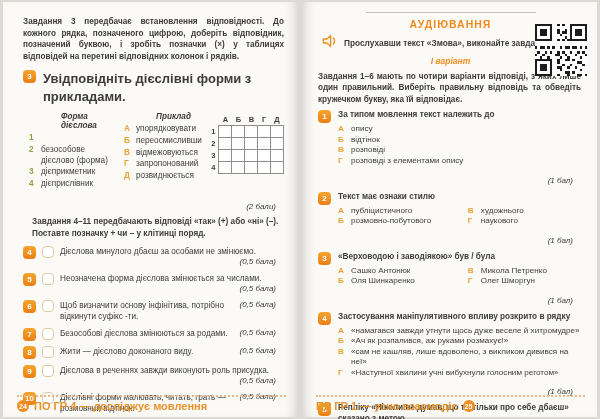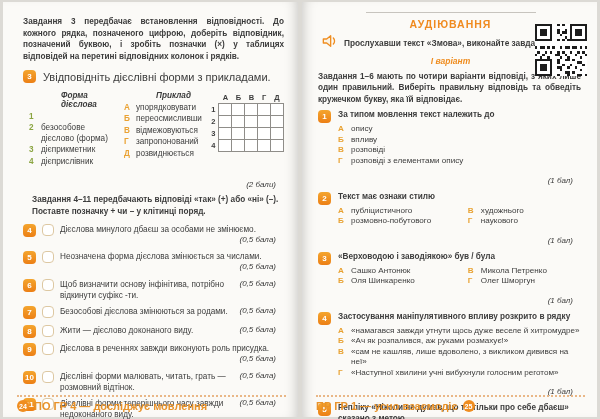--- a/index.html
+++ b/index.html
@@ -7,21 +7,21 @@
   .spread { position:relative; width:600px; height:419px; background:#dcdad5; overflow:hidden; color:#3c3c3c; }
   .page { position:absolute; top:2px; bottom:2px; background:#fbfaf7; }
   .page-left { left:3px; width:295px; box-shadow: inset -10px 0 14px -10px rgba(0,0,0,0.25); padding:14px 14px 0 20px; }
   .page-right { right:3px; width:295px; box-shadow: inset 10px 0 14px -10px rgba(0,0,0,0.25); padding:8px 14px 0 16px; }
 
   .intro { font-size:8.2px; font-weight:bold; line-height:1.42; text-align:justify; }
   .badge { display:inline-flex; flex:0 0 auto; width:13px; height:13px; border-radius:4px;
            background:linear-gradient(#f4a52e,#ec7f15); color:#fff; font-size:8px; font-weight:bold;
            align-items:center; justify-content:center; }
   .task-head { display:flex; align-items:flex-start; gap:7px; margin-top:7px; }
-  .task-title { font-size:11px; font-weight:normal; line-height:1.45; }
+  .task-title { font-size:13px; font-weight:bold; line-height:1.45; }
 
   .match-area { display:flex; margin-top:5px; margin-left:6px; gap:6px; }
   .mcol-header { font-size:8.2px; font-style:italic; font-weight:bold; margin-bottom:3px;padding-left:20px; }
   .mcol1 { width:102px; }
   .mcol1 .mcol-header { margin-left:12px; }
   .mcol2 { width:92px; }
   .mcol2 .mcol-header { margin-left:12px; }
   .mitem { display:flex; gap:4px; font-size:8.2px; line-height:1.3; margin-bottom:1px; }
   .mnum { color:#8aa440; font-weight:bold; width:8px; flex:0 0 auto; }
   .mletter { color:#eaa233; font-weight:bold; width:8px; flex:0 0 auto; }
@@ -266,21 +266,21 @@
         <span class="badge">1</span>
         <span class="rtask-title">За типом мовлення текст належить до</span>
       </div>
       <div class="opts">
         <div class="opt">
             <span class="opt-letter">А</span>
             <span>опису</span>
           </div>
         <div class="opt">
             <span class="opt-letter">Б</span>
-            <span>впливу</span>
+            <span>відтінок</span>
           </div>
         <div class="opt">
             <span class="opt-letter">В</span>
             <span>розповіді</span>
           </div>
         <div class="opt">
             <span class="opt-letter">Г</span>
             <span>розповіді з елементами опису</span>
           </div>
       </div>

